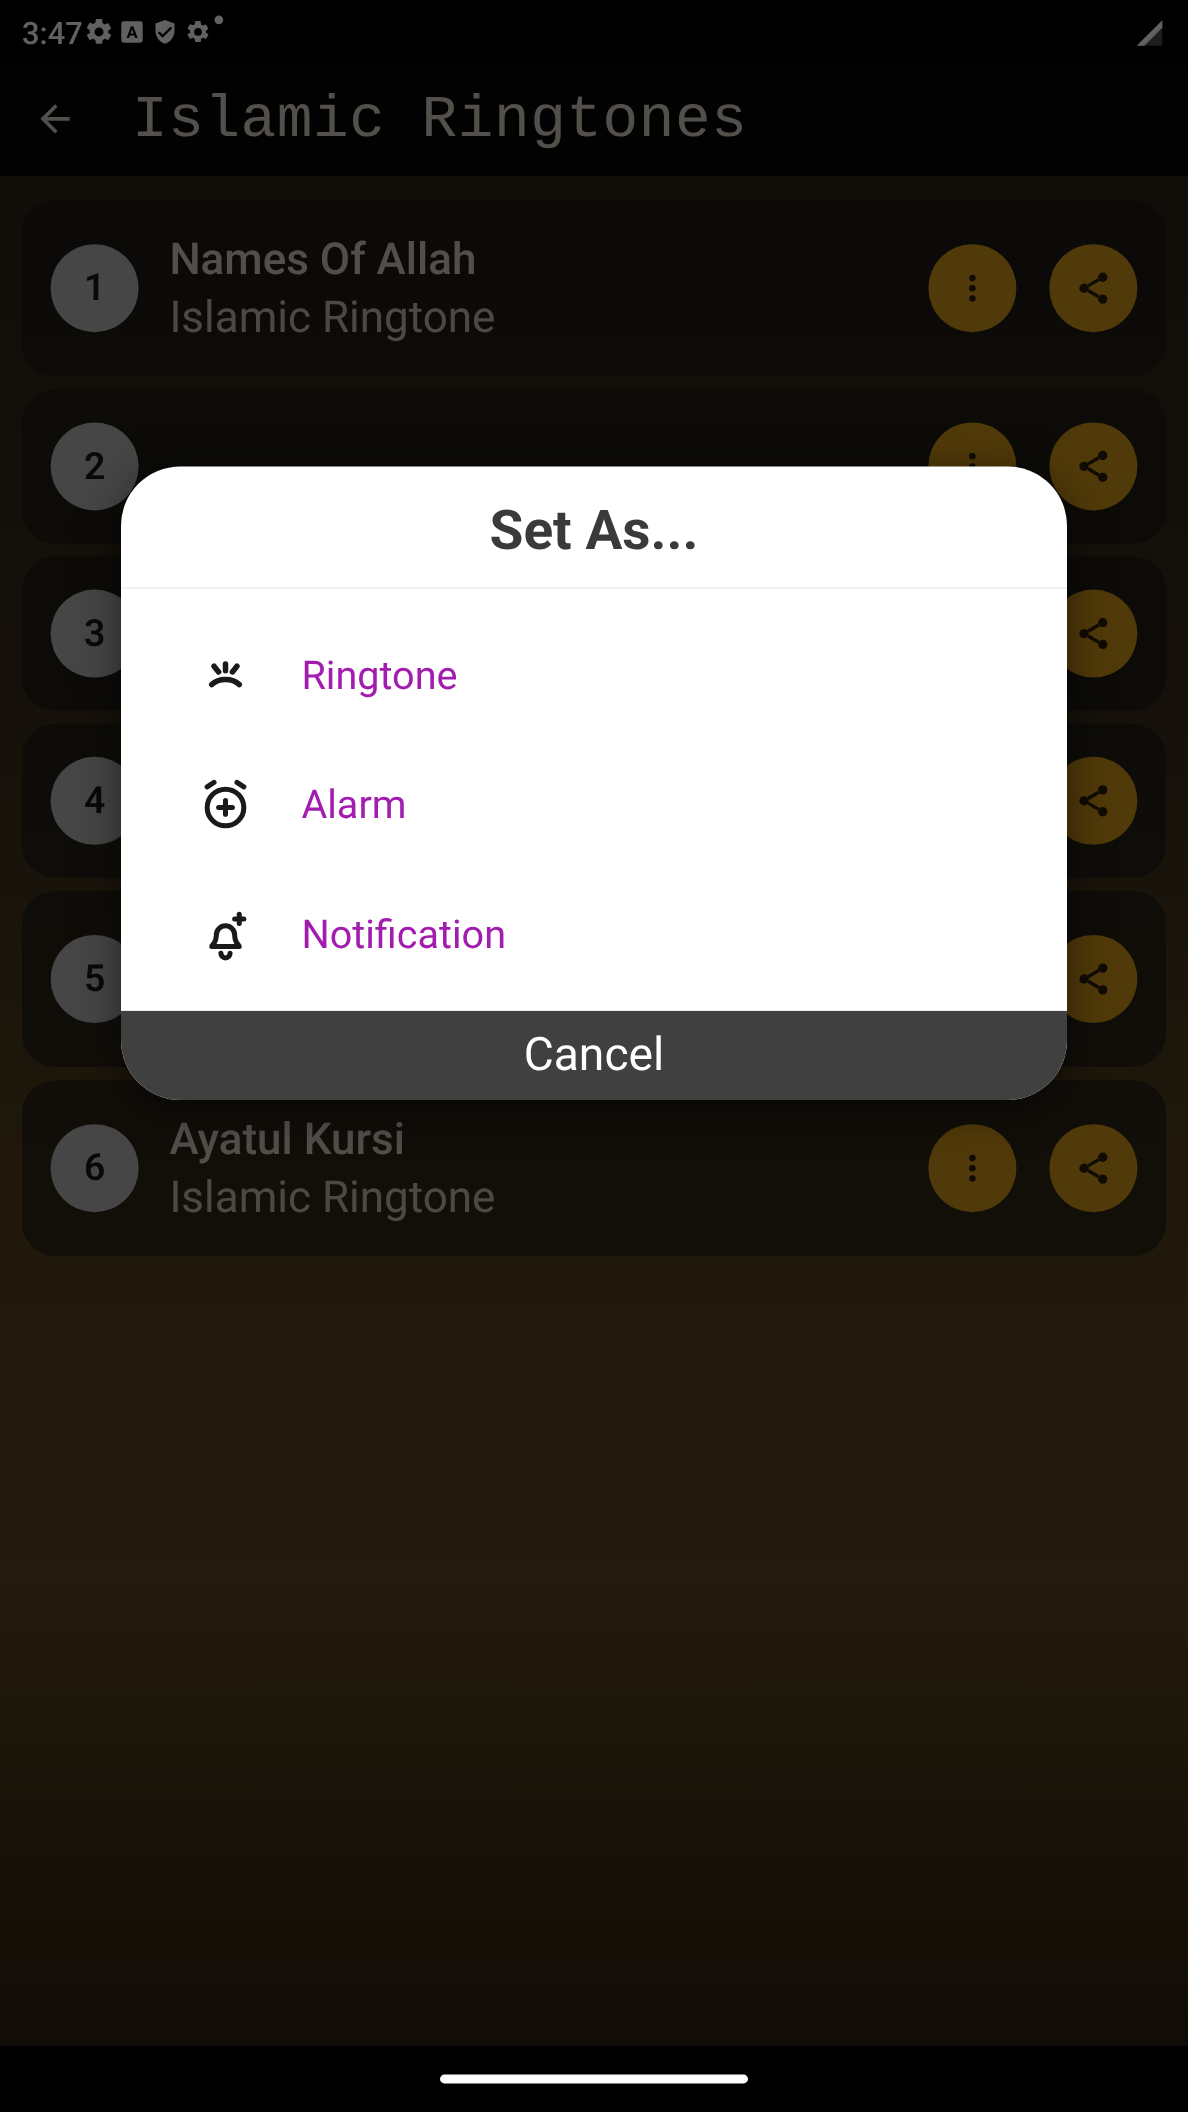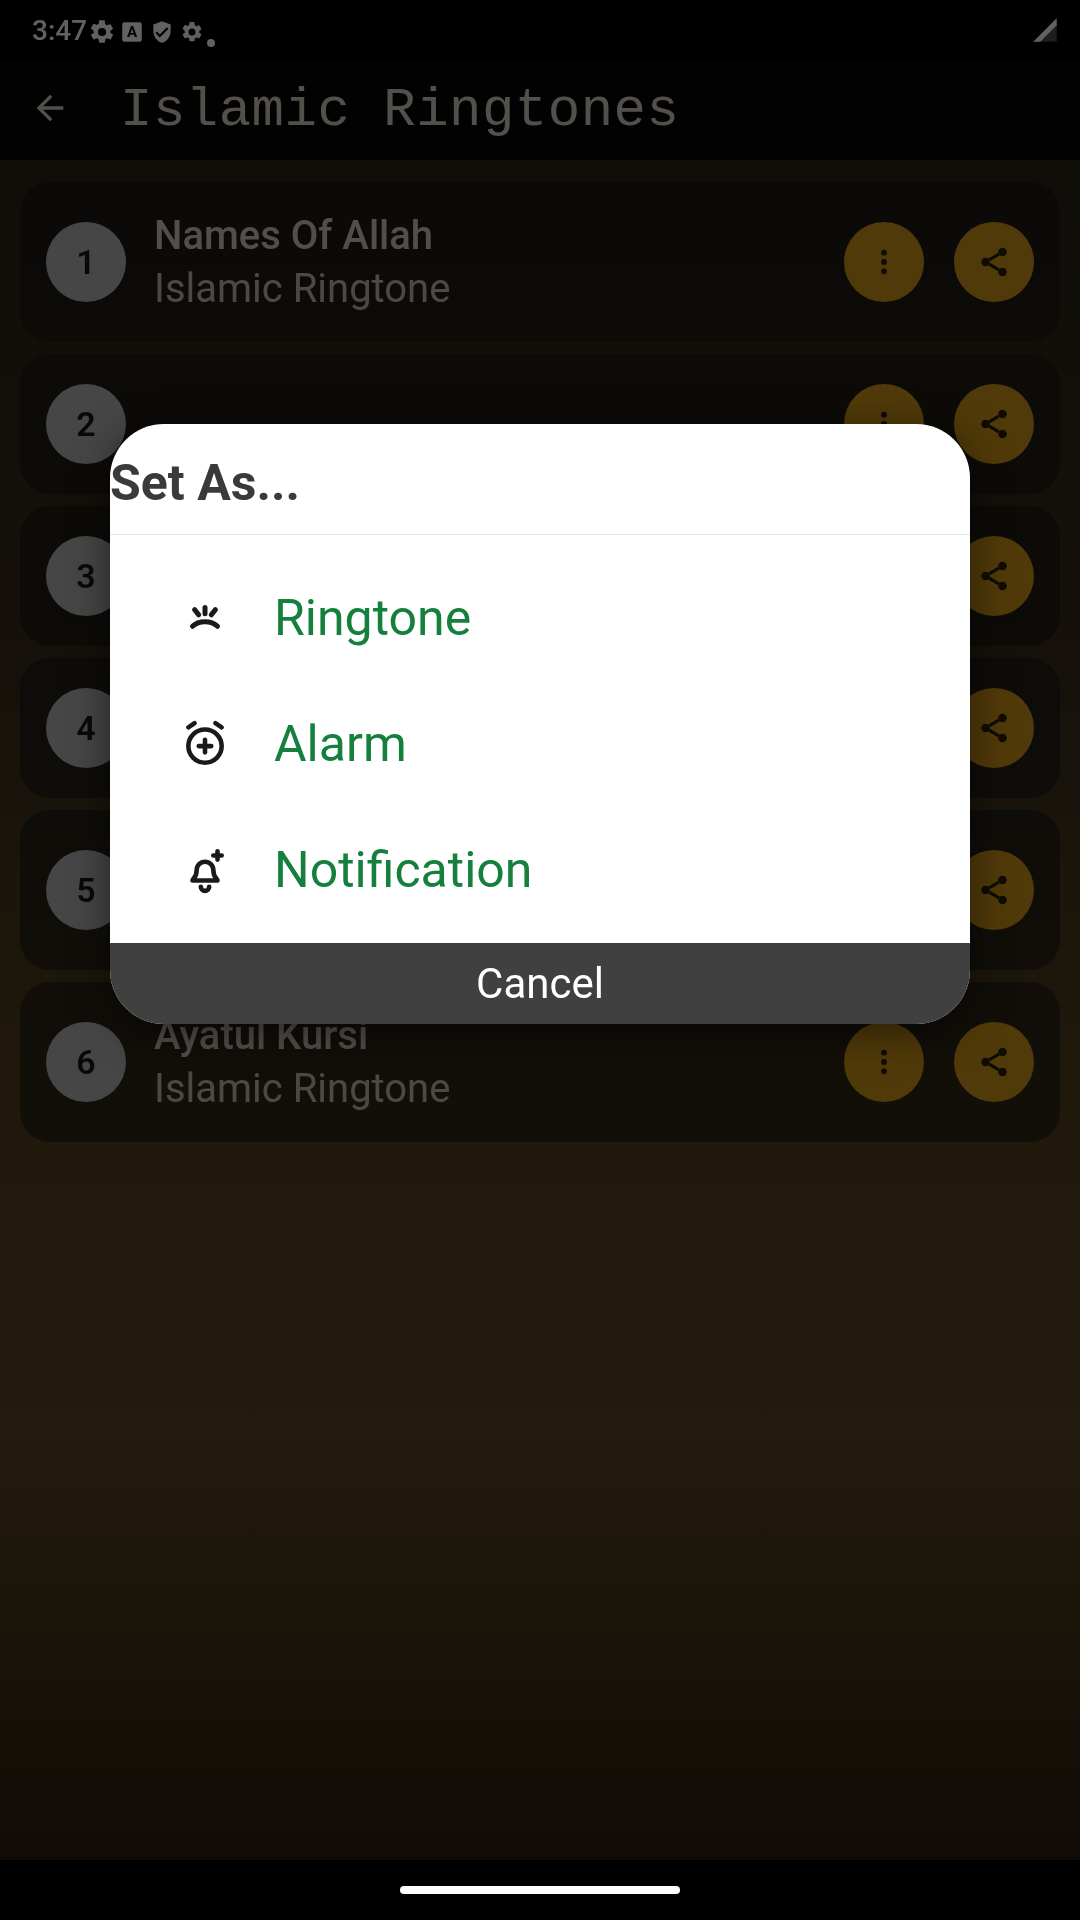--- a/index.html
+++ b/index.html
@@ -10,21 +10,21 @@
   .status-bar {
     height: 60px;
     background: #000;
     display: flex;
     align-items: center;
     padding: 0 20px;
     color: #fff;
     font-size: 28px;
     font-weight: 500;
   }
-  .status-left { display: flex; align-items: flex-end; gap: 0; margin-left: 12px; }
+  .status-left { display: flex; align-items: flex-start; gap: 0; }
   .status-right { margin-left: auto; display: flex; align-items: center; gap: 10px; }
   .status-icon { width: 30px; height: 30px; display: flex; align-items: center; justify-content: center; }
   .dot { width: 8px; height: 8px; background: #fff; border-radius: 50%; }
 
   
   .app-bar {
     height: 100px;
     display: flex;
     align-items: center;
     padding: 0 30px;
@@ -99,35 +99,36 @@
     position: absolute;
     left: 110px;
     right: 110px;
     top: 424px;
     background: #fff;
     border-radius: 54px;
     overflow: hidden;
     box-shadow: 0 8px 40px rgba(0,0,0,0.5);
   }
   .dialog-title {
+    text-align: center;
     font-size: 50px;
     font-weight: 700;
     color: #3a3a3a;
     padding: 30px 0 22px;
     border-bottom: 1px solid #e6e6e6;
   }
   .dialog-options { padding: 20px 0 10px; }
   .dialog-option {
     display: flex;
     align-items: center;
     gap: 44px;
     padding: 34px 70px;
   }
   .option-icon { width: 50px; height: 50px; display: flex; align-items: center; justify-content: center; }
-  .option-label { font-size: 50px; color: #15803d; }
+  .option-label { font-size: 36px; color: #a21caf; }
   .dialog-cancel {
     background: #404040;
     color: #fff;
     text-align: center;
     font-size: 42px;
     font-weight: 400;
     padding: 16px 0;
   }
 
   

